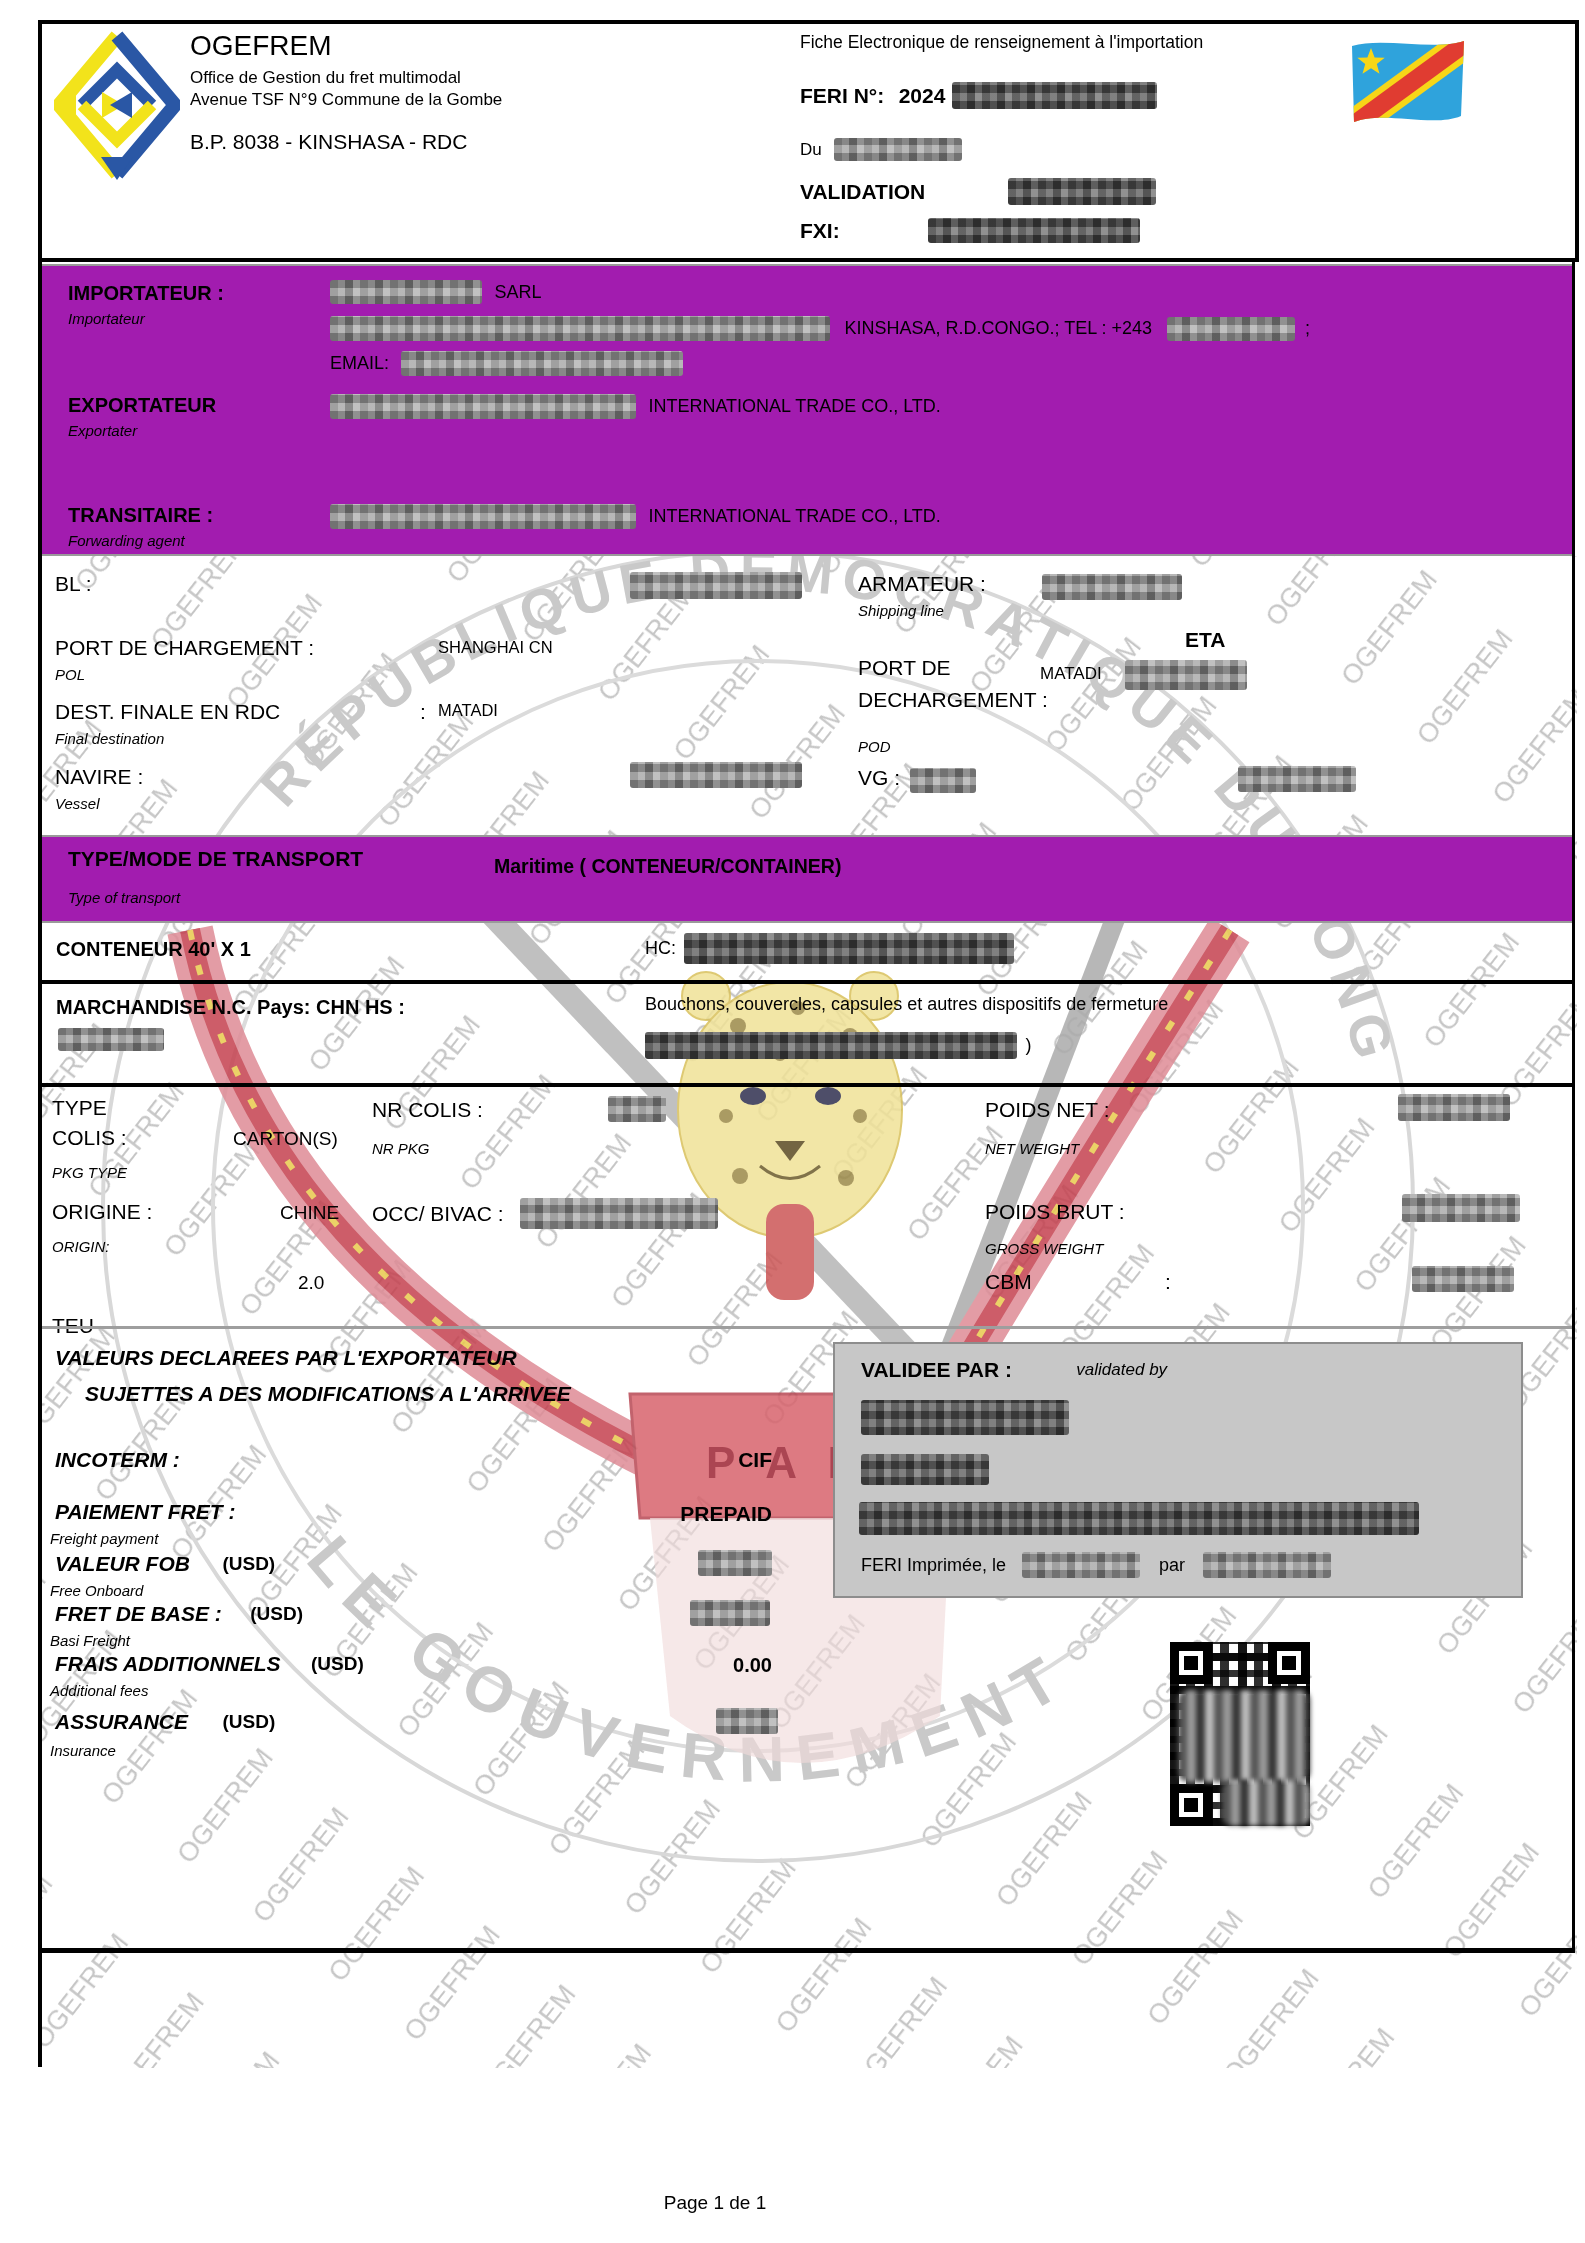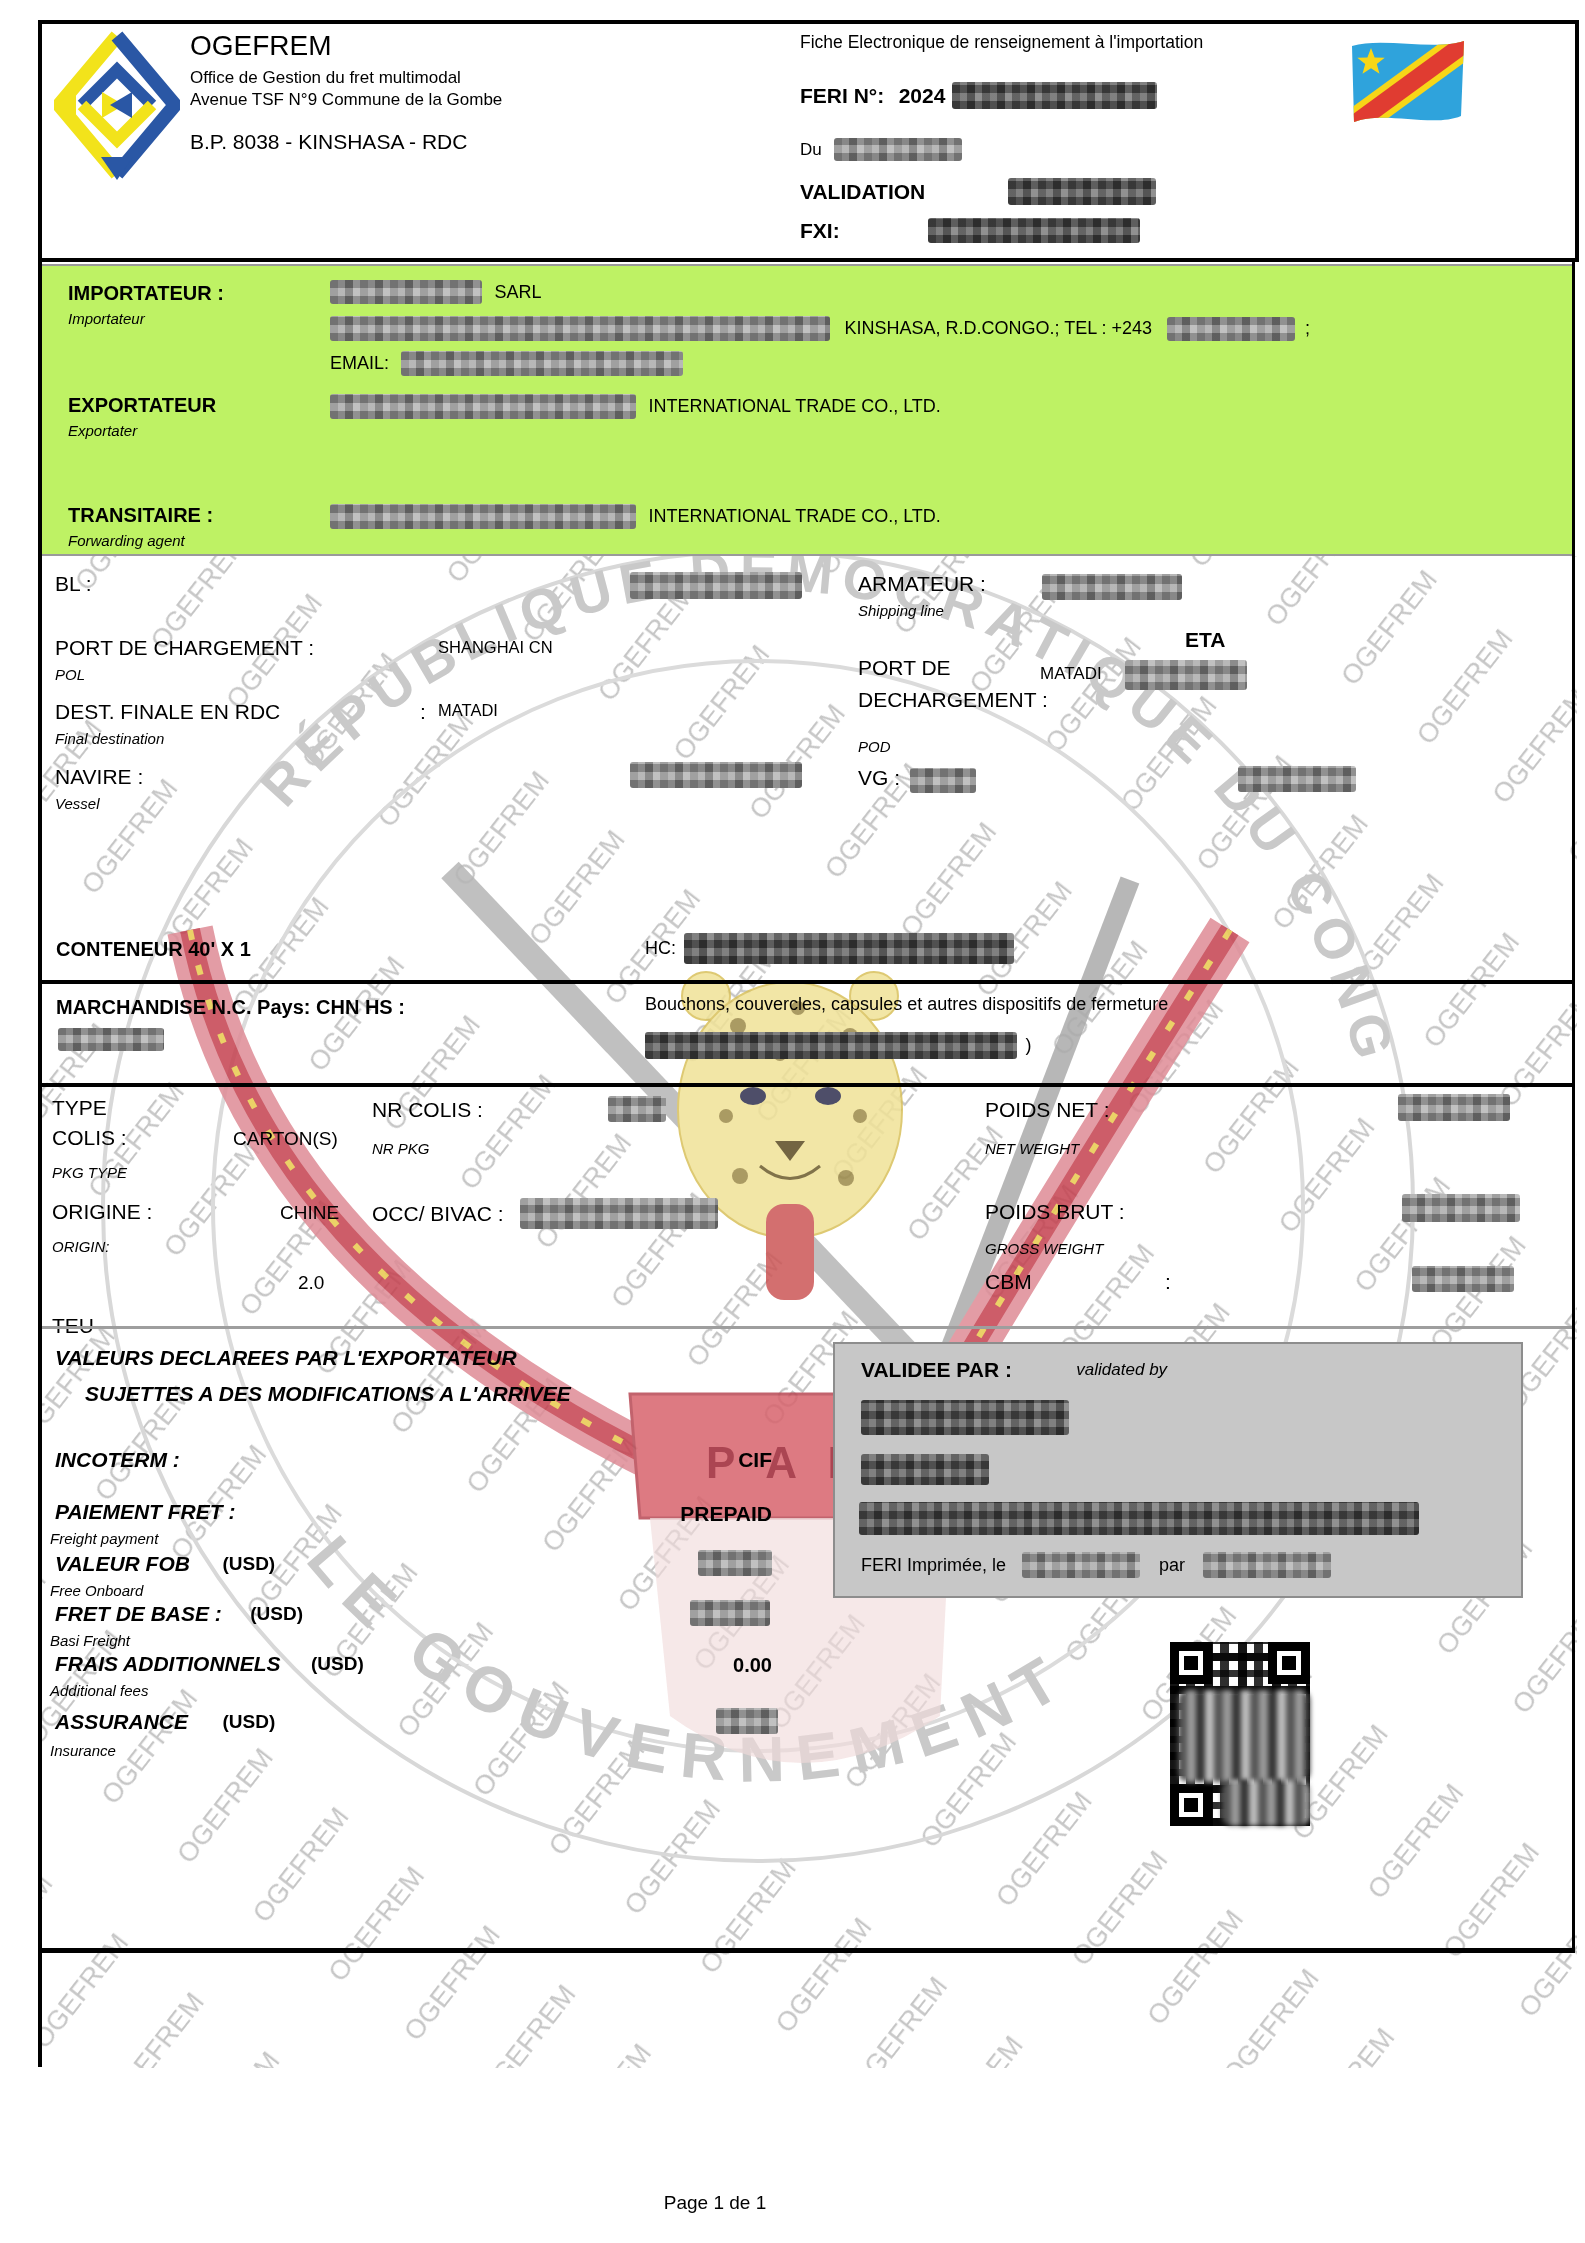--- a/index.html
+++ b/index.html
@@ -16,21 +16,21 @@
   .val{font-size:18px;}
   .z2{z-index:2;}
   
   .rdx{display:inline-block;vertical-align:middle;border-radius:3px;filter:blur(.7px);
     background-image:
       repeating-linear-gradient(0deg,rgba(0,0,0,.20) 0 8px,rgba(255,255,255,.16) 8px 16px),
       repeating-linear-gradient(90deg,#8e8e8e 0 8px,#aaaaaa 8px 15px,#767676 15px 23px,#b5b5b5 23px 30px);}
   .rdx-dark{background-image:
       repeating-linear-gradient(0deg,rgba(0,0,0,.28) 0 8px,rgba(255,255,255,.12) 8px 16px),
       repeating-linear-gradient(90deg,#4e4e4e 0 8px,#6f6f6f 8px 15px,#3e3e3e 15px 23px,#828282 23px 30px);}
-  .band{position:absolute;background:#bef264;z-index:1;}
+  .band{position:absolute;background:#a21caf;z-index:1;}
   .graybox{position:absolute;background:#c7c7c7;border:2px solid #8d8d8d;z-index:2;}
   .hdiv{position:absolute;background:#000;z-index:2;}
   
   .qr{position:absolute;z-index:2;
     background-image:
       repeating-linear-gradient(90deg,rgba(0,0,0,.92) 0 9px,rgba(255,255,255,0) 9px 16px,rgba(10,10,10,.85) 16px 25px,rgba(255,255,255,0) 25px 34px),
       repeating-linear-gradient(0deg,#0a0a0a 0 8px,#fdfdfd 8px 17px,#303030 17px 24px,#ffffff 24px 33px);}
   .qfind{position:absolute;width:42px;height:42px;border:9px solid #000;background:#fff;box-sizing:border-box;}
   .qfind i{position:absolute;left:5px;top:5px;width:14px;height:14px;background:#000;display:block;}
   .qblur{position:absolute;filter:blur(2.5px);border-radius:10px;
@@ -208,20 +208,25 @@
   <div class="abs sub z2" style="left:858px;top:738px;">POD</div>
 
   <div class="abs flabel z2" style="left:55px;top:765px;">NAVIRE :</div>
   <span class="rdx abs z2" style="left:630px;top:762px;width:172px;height:26px;"></span>
   <div class="abs sub z2" style="left:55px;top:795px;">Vessel</div>
 
   <div class="abs flabel z2" style="left:858px;top:766px;">VG :</div>
   <span class="rdx abs z2" style="left:910px;top:768px;width:66px;height:25px;"></span>
   <span class="rdx abs z2" style="left:1238px;top:766px;width:118px;height:26px;"></span>
 
+  <div class="band" style="left:42px;top:835px;width:1530px;height:88px;border-top:2px solid #9a9a9a;border-bottom:2px solid #9a9a9a;box-sizing:border-box;">
+    <div class="abs b" style="left:26px;top:10px;font-size:21px;">TYPE/MODE DE TRANSPORT</div>
+    <div class="abs sub" style="left:26px;top:52px;">Type of transport</div>
+    <div class="abs b" style="left:452px;top:18px;font-size:19.5px;">Maritime ( CONTENEUR/CONTAINER)</div>
+  </div>
 
   <div class="abs b z2" style="left:56px;top:938px;font-size:20px;">CONTENEUR 40'  X 1</div>
   <div class="row z2" style="left:645px;top:933px;">
     <span style="font-size:18px;">HC:</span>
     <span class="rdx rdx-dark" style="width:330px;height:31px;margin-left:4px;"></span>
   </div>
   <div class="hdiv" style="left:38px;top:980px;width:1537px;height:4px;"></div>
 
   <div class="abs b z2" style="left:56px;top:996px;font-size:20px;">MARCHANDISE  N.C. Pays: CHN  HS :</div>
   <span class="rdx abs z2" style="left:58px;top:1028px;width:106px;height:23px;"></span>

